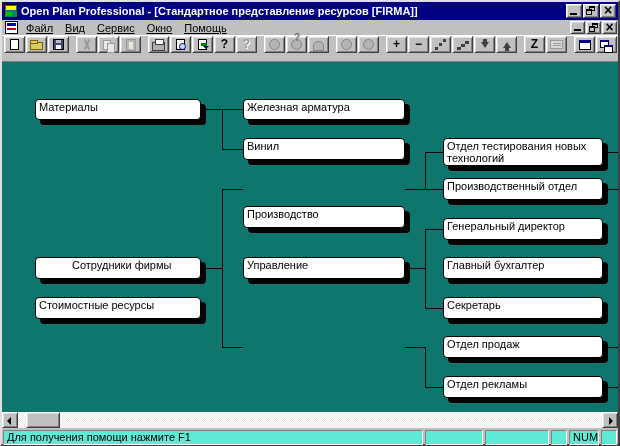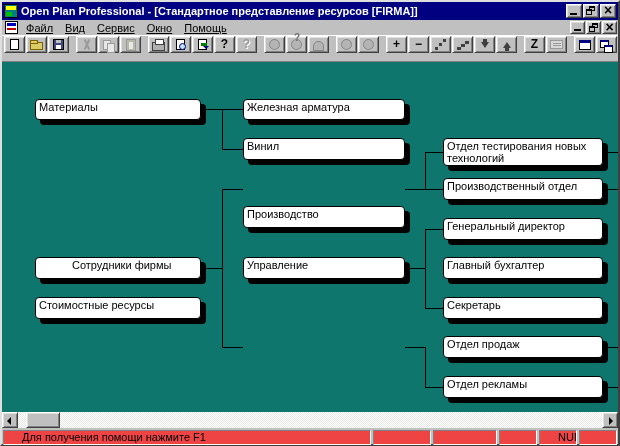--- a/index.html
+++ b/index.html
@@ -137,21 +137,21 @@
     box-shadow:inset 1px 1px 0 #dfdfdf,inset -1px -1px 0 #808080;box-sizing:border-box;
   }
   
   .statusbar{
     position:absolute;left:0;right:0;top:427px;height:16px;
     display:flex;gap:2px;align-items:stretch;padding:1px 1px 0 1px;box-sizing:border-box;
     font-size:11px;
   }
   .spanel{
     border:1px solid;border-color:#808080 #ffffff #ffffff #808080;
-    background:#ef4444;padding:0 18px;line-height:13px;white-space:nowrap;overflow:hidden;box-sizing:border-box;
+    background:#5eead4;padding:0 3px;line-height:13px;white-space:nowrap;overflow:hidden;box-sizing:border-box;
   }
   .spanel.main{flex:1;}
   .sp2{width:58px;} .sp3{width:64px;} .sp4{width:16px;} .sp-num{width:30px;text-align:center;} .sp6{width:16px;}
 </style>
 </head>
 <body>
 
 <div class="window">
 
   <div class="titlebar">

